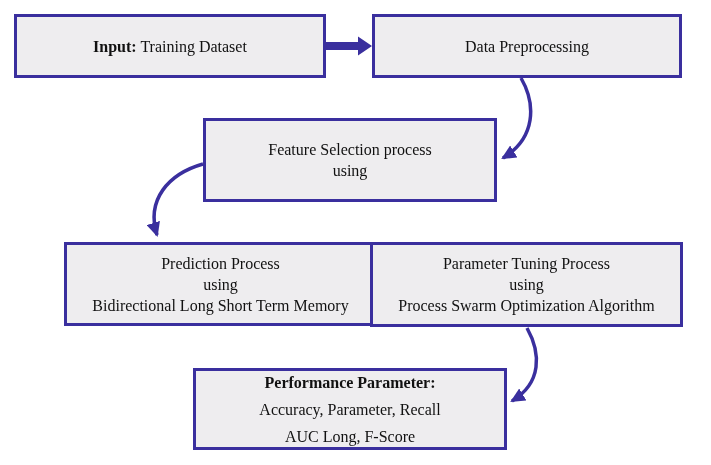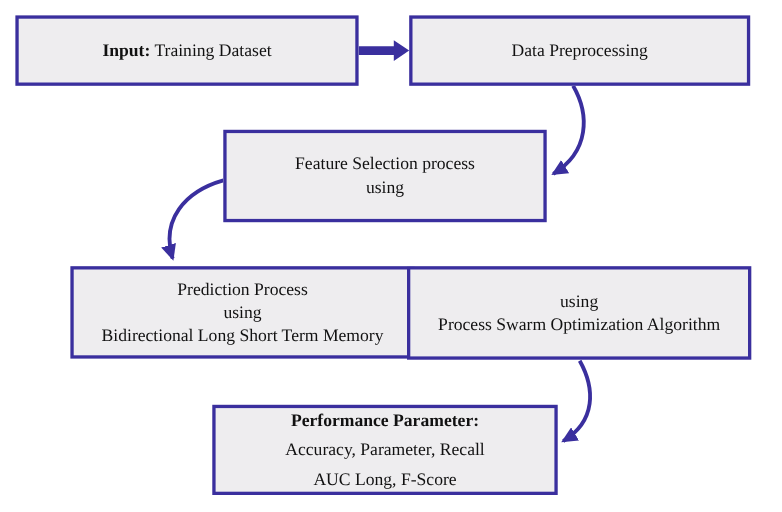--- a/index.html
+++ b/index.html
@@ -89,20 +89,21 @@
     <div>using</div>
   </div>
 
   <div class="box" id="box-prediction">
     <div>Prediction Process</div>
     <div>using</div>
     <div>Bidirectional Long Short Term Memory</div>
   </div>
 
   <div class="box" id="box-tuning">
+    <div>Parameter Tuning Process</div>
     <div>using</div>
     <div>Process Swarm Optimization Algorithm</div>
   </div>
 
   <div class="box" id="box-performance">
     <div class="bold">Performance Parameter:</div>
     <div>Accuracy, Parameter, Recall</div>
     <div>AUC Long, F-Score</div>
   </div>
 

